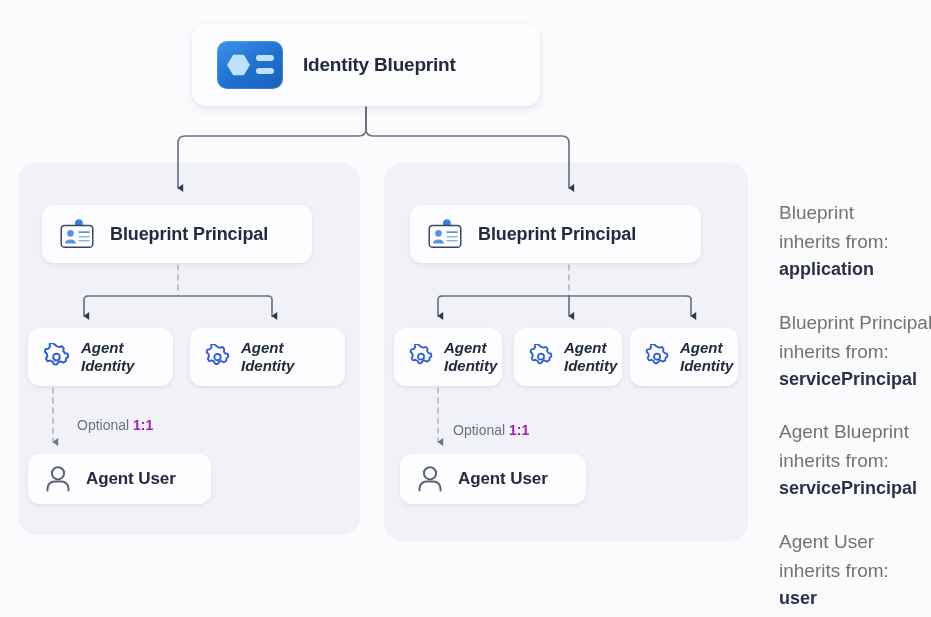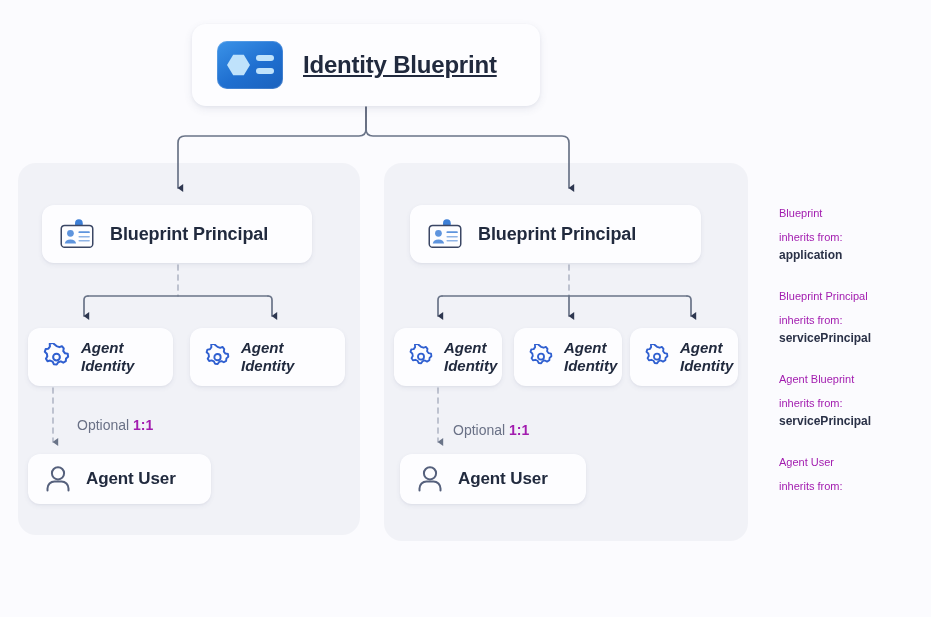--- a/index.html
+++ b/index.html
@@ -64,26 +64,25 @@
   #root-card {
     left: 192px; top: 24px;
     width: 348px; height: 82px;
     padding-left: 25px;
     gap: 20px;
     border-radius: 14px;
     box-shadow: 0 3px 8px rgba(70,80,120,0.10),
                 0 1px 3px rgba(70,80,120,0.06);
   }
   .root-title {
-    font-size: 24px;
+    font-size: 19px;
     font-weight: 700;
     color: #212a3e;
     letter-spacing: -0.2px;
     white-space: nowrap;
-    text-decoration: underline;
   }
   .badge-icon {
     width: 66px; height: 48px;
     border-radius: 10px;
     background: linear-gradient(150deg, #3b93e8 0%, #1f6fd0 55%, #1b62bd 100%);
     position: relative;
     flex: 0 0 auto;
     box-shadow: inset 0 0 0 1px rgba(255,255,255,0.16);
   }
   .badge-hex {
@@ -175,28 +174,27 @@
 
   
   #legend {
     position: absolute;
     left: 779px; top: 198px;
     width: 152px;
     z-index: 10;
   }
   .legend-item { margin-bottom: 24px; }
   .legend-line {
-    font-size: 11px;
-    color: #a21caf;
+    font-size: 19px;
+    color: #737373;
     line-height: 1.53;
     white-space: nowrap;
-    margin-top: 7px;
   }
   .legend-value {
-    font-size: 12px;
+    font-size: 18px;
     font-weight: 700;
     color: #2a3147;
     line-height: 1.53;
     white-space: nowrap;
   }
   svg { display: block; }
 </style>
 </head>
 <body>
 
@@ -411,16 +409,17 @@
       <div class="legend-value">servicePrincipal</div>
     </div>
     <div class="legend-item">
       <div class="legend-line">Agent Blueprint</div>
       <div class="legend-line">inherits from:</div>
       <div class="legend-value">servicePrincipal</div>
     </div>
     <div class="legend-item">
       <div class="legend-line">Agent User</div>
       <div class="legend-line">inherits from:</div>
+      <div class="legend-value">user</div>
     </div>
   </div>
 
 </div>
 
 </body></html>

